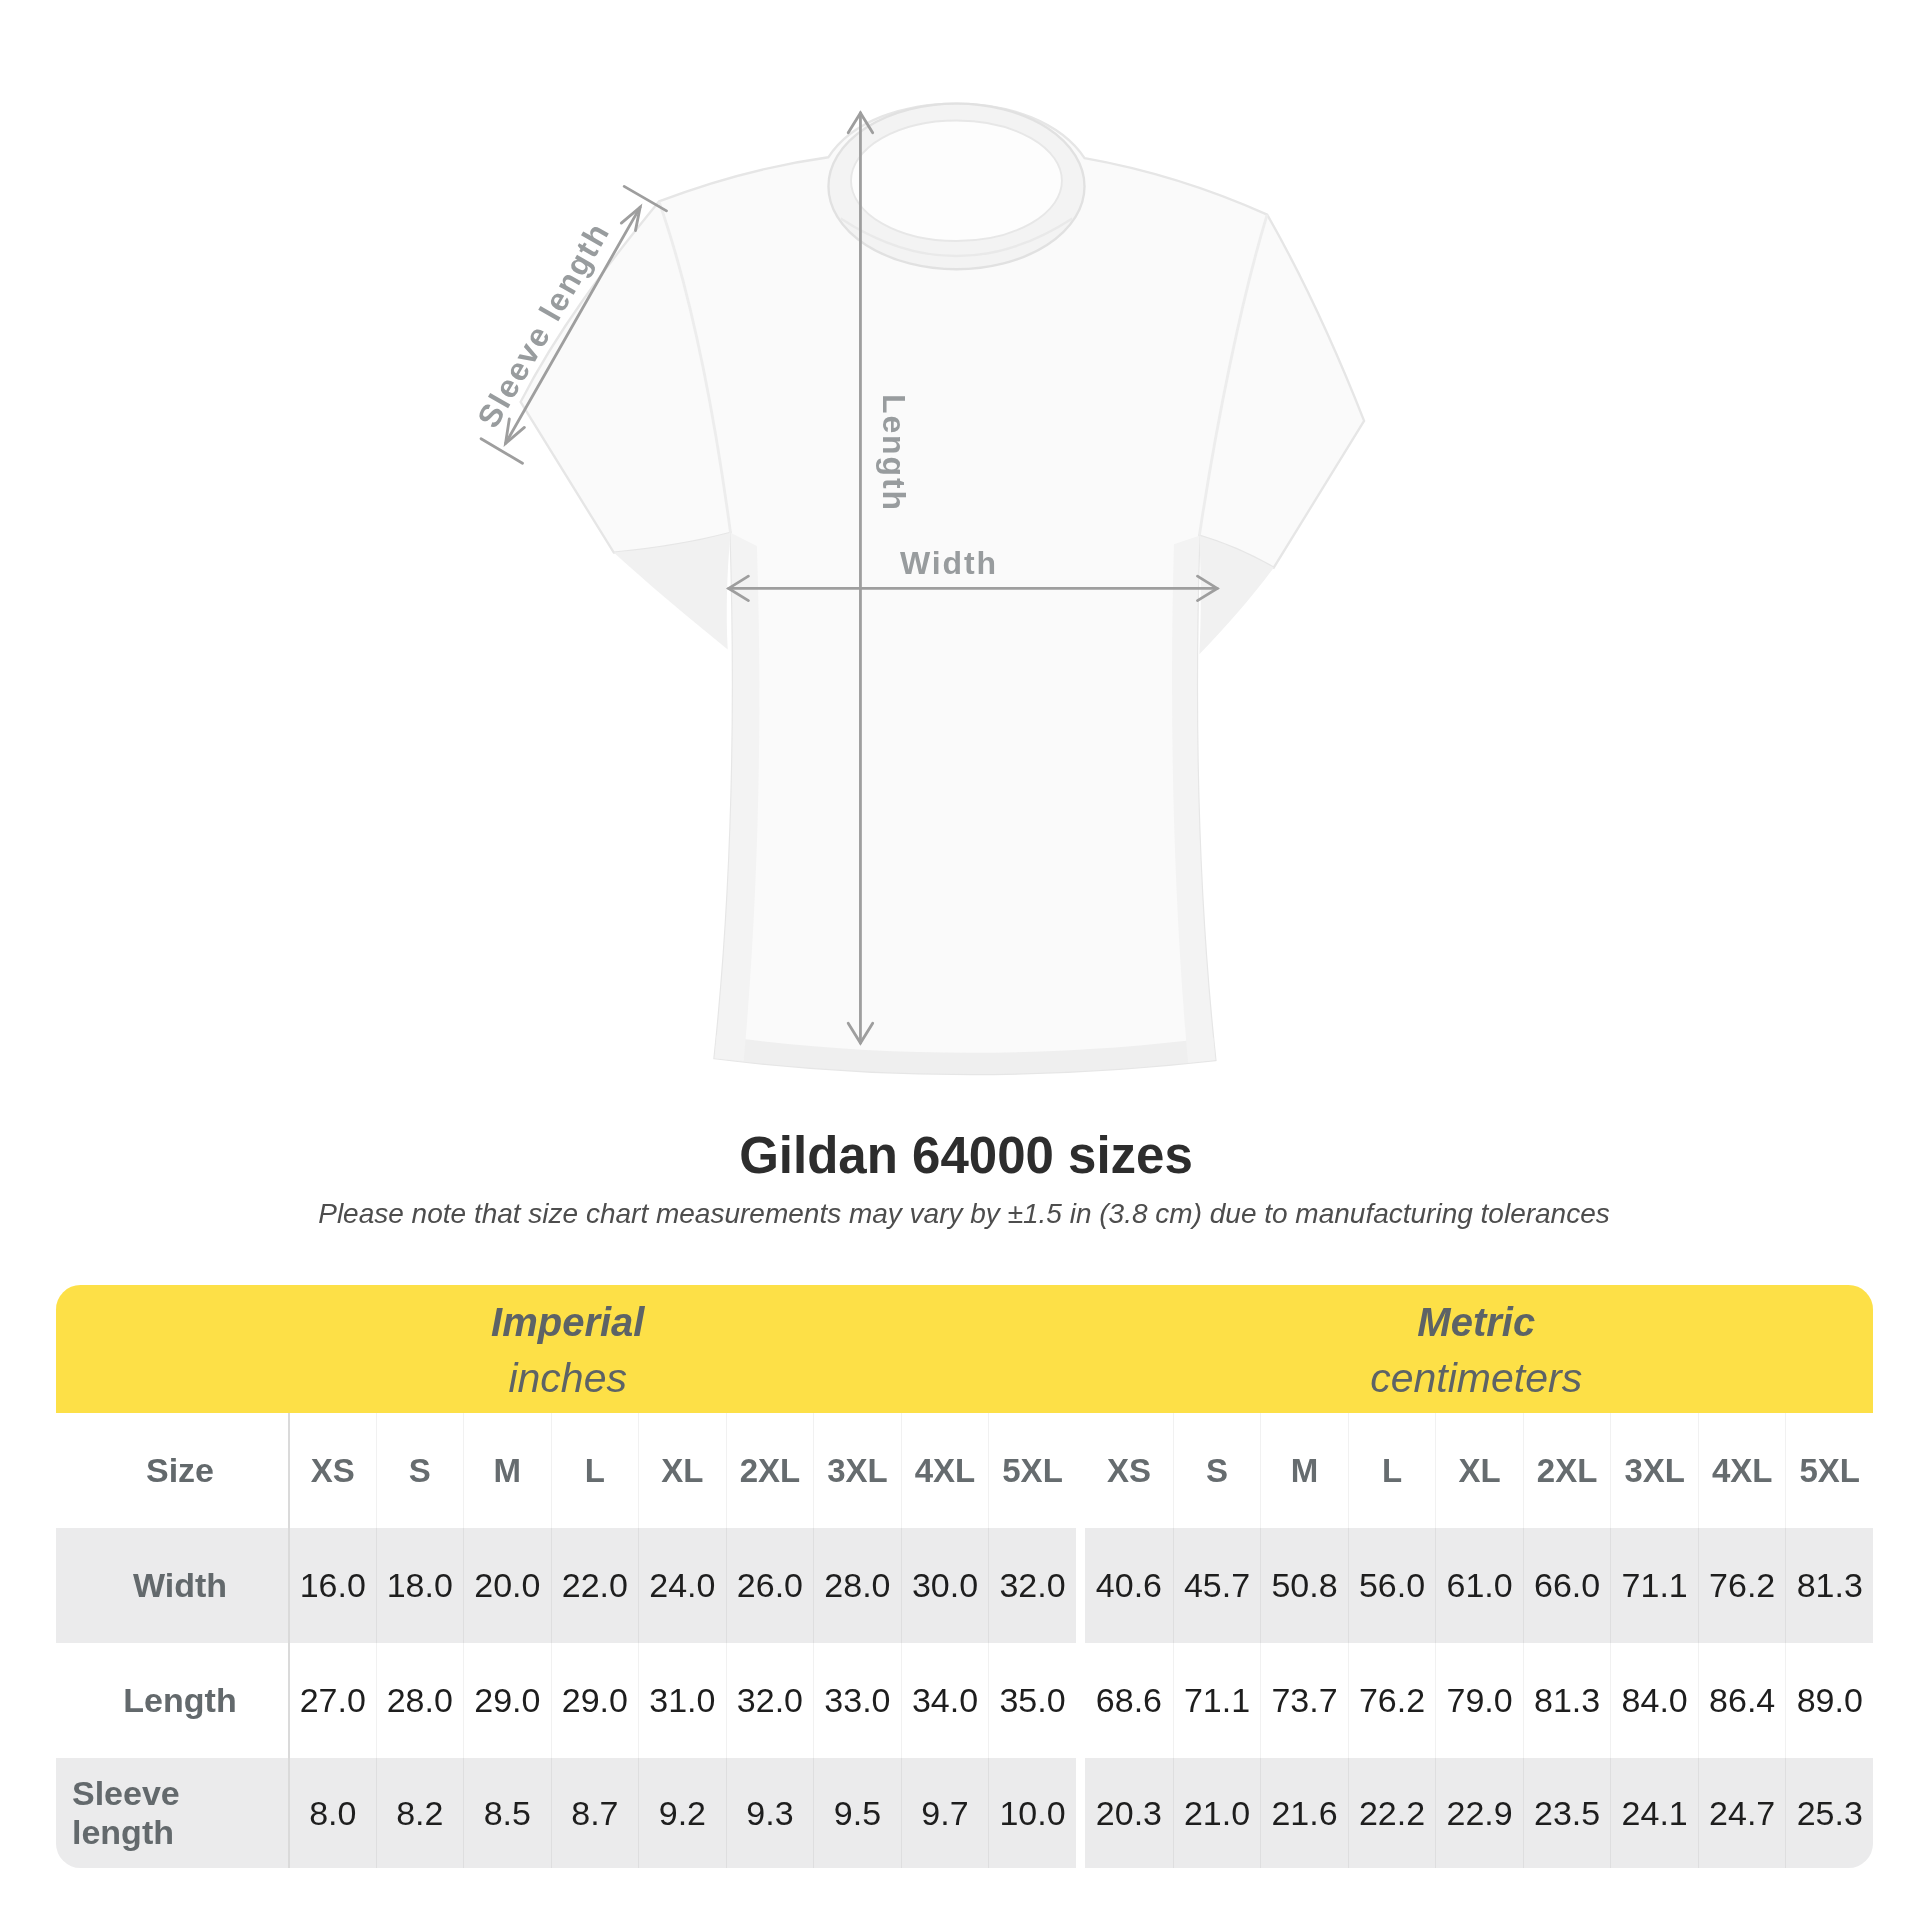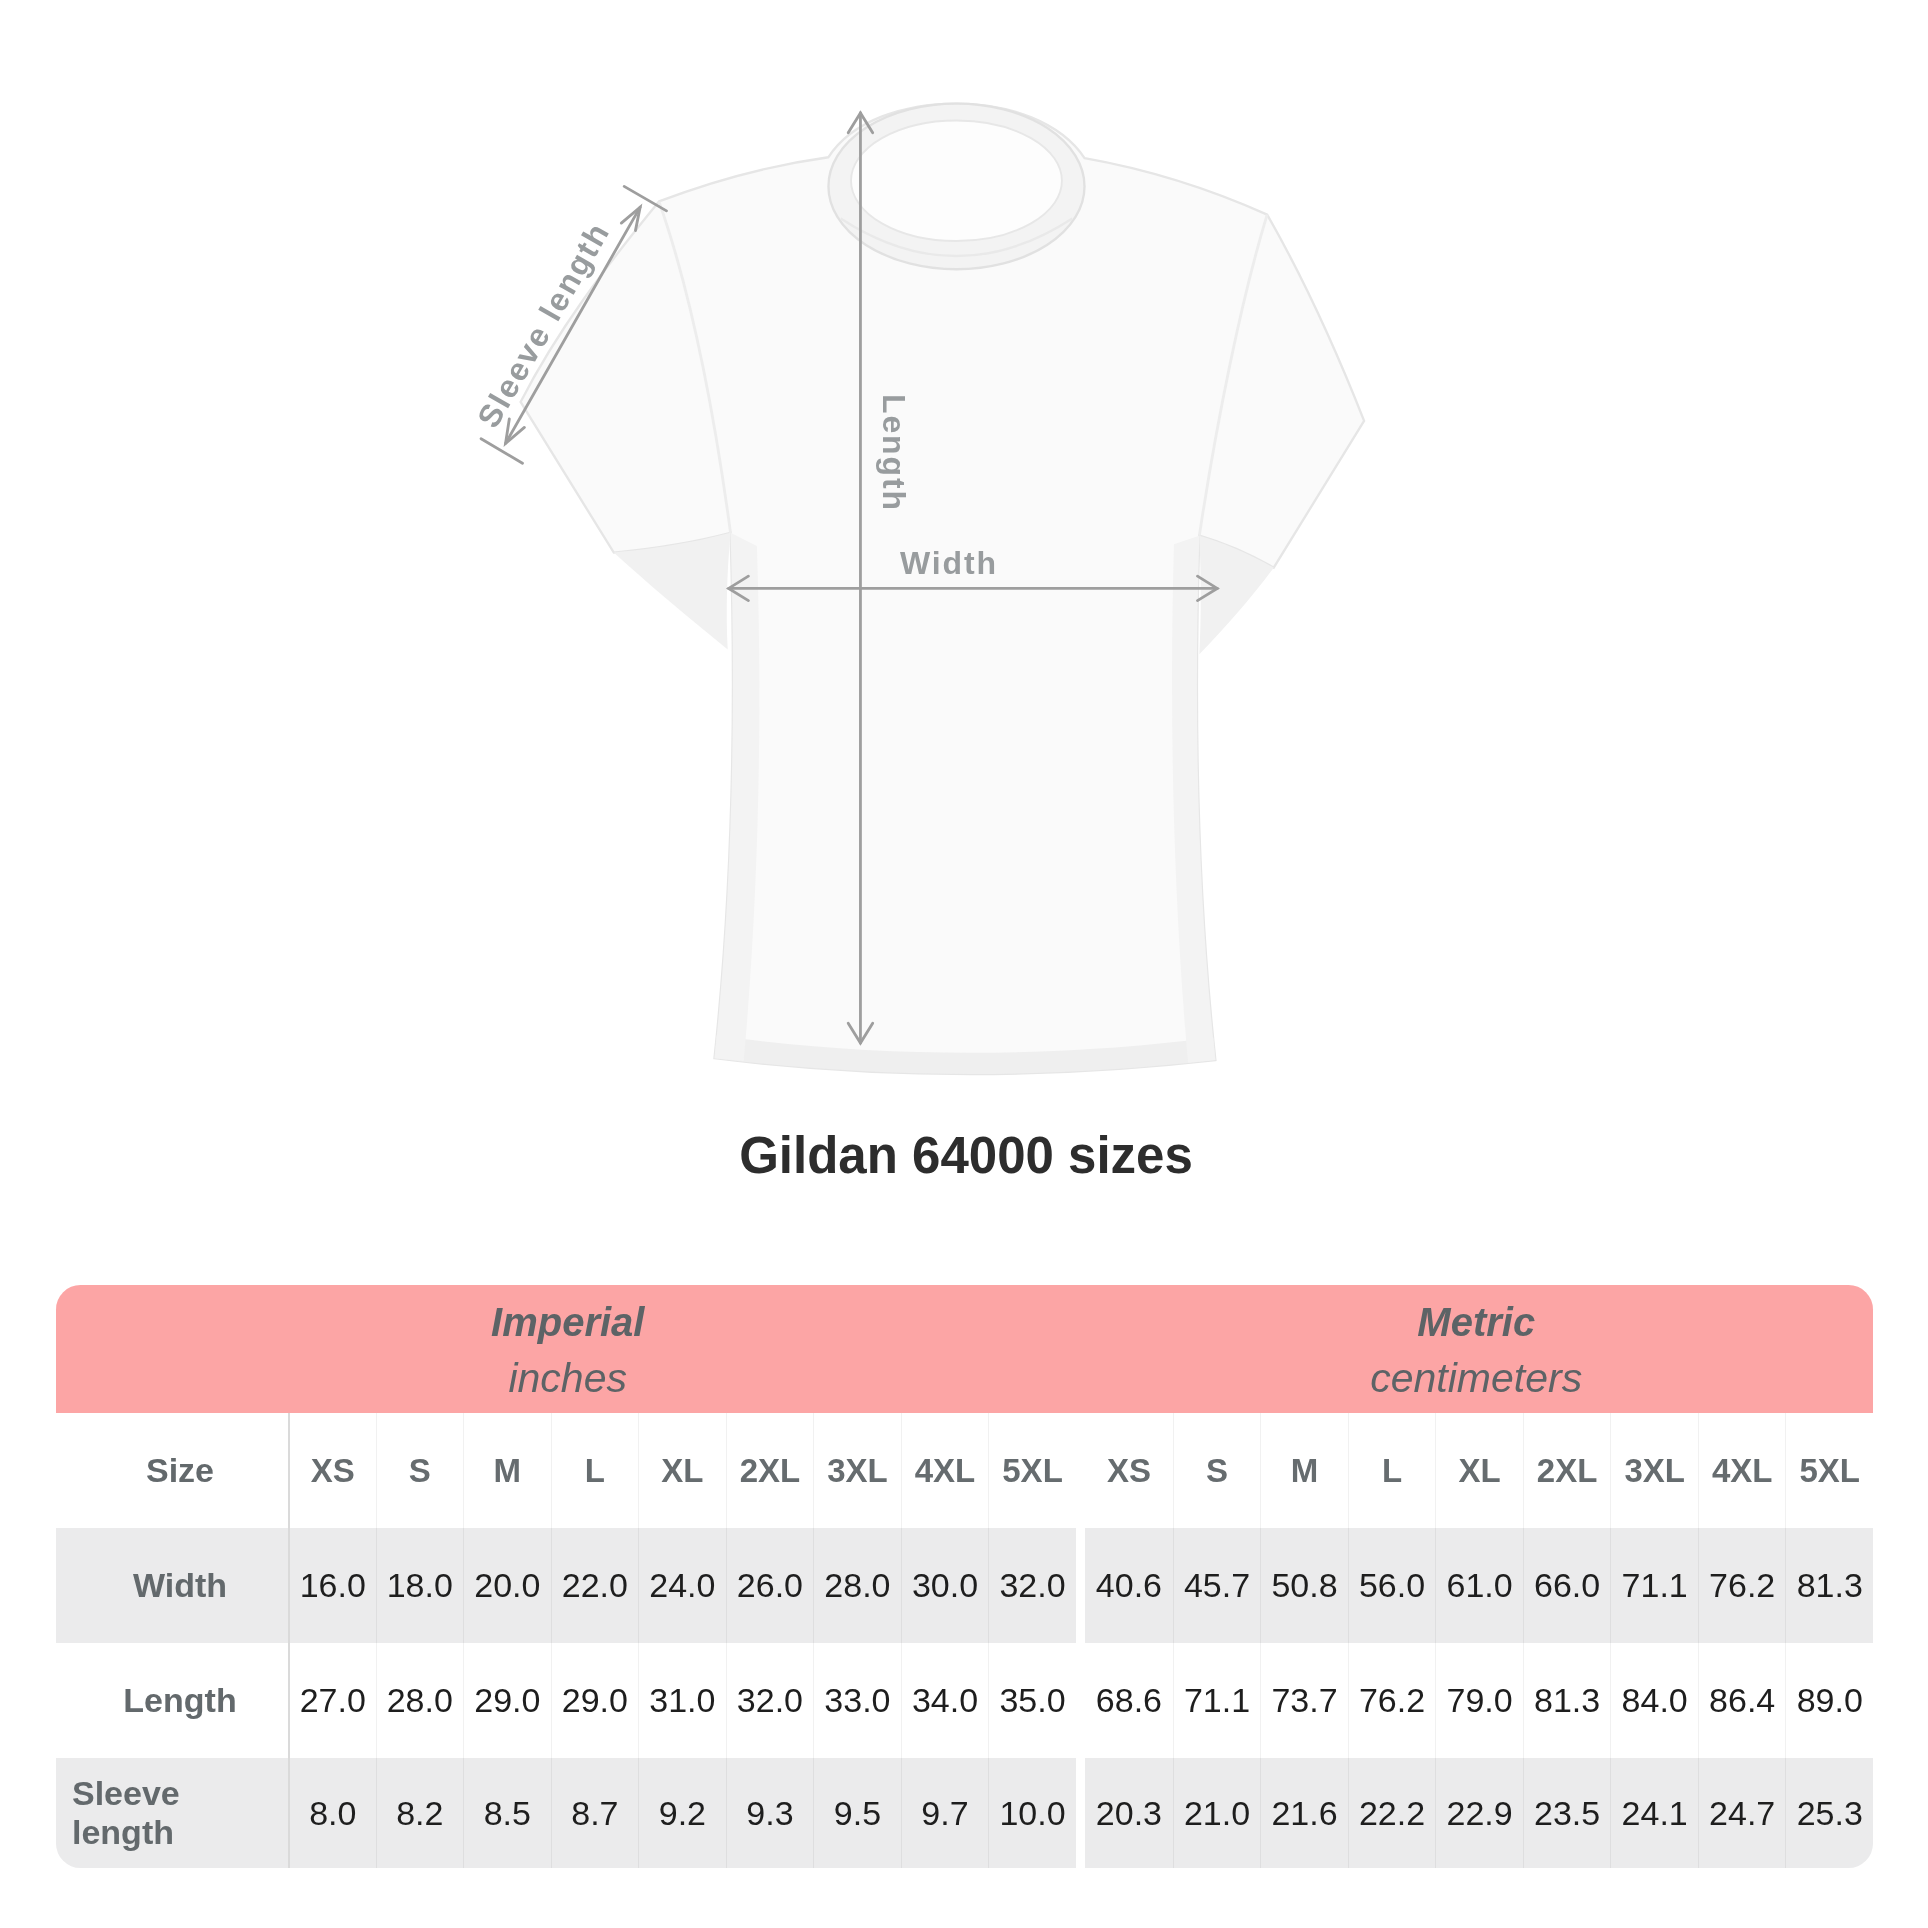--- a/index.html
+++ b/index.html
@@ -53,21 +53,21 @@
 
   
   .size-table {
     position: absolute;
     left: 56px; top: 1285px;
     width: 1817px;
   }
   .band {
     display: flex;
     height: 128px;
-    background: #fca5a5;
+    background: #fde047;
     border-radius: 24.5px 24.5px 0 0;
   }
   .band-cell {
     display: flex;
     flex-direction: column;
     align-items: center;
     justify-content: center;
     gap: 9.4px;
     padding-top: 3.8px;
   }
@@ -170,20 +170,21 @@
         <path d="M 511 466 L 555 492"></path>
       </g>
     </g>
   </svg>
 
   <div class="diag-label sleeve">Sleeve length</div>
   <div class="diag-label length">Length</div>
   <div class="diag-label width">Width</div>
 
   <h1 class="title">Gildan 64000 sizes</h1>
+  <p class="subtitle">Please note that size chart measurements may vary by ±1.5 in (3.8 cm) due to manufacturing tolerances</p>
 
   <div class="size-table">
 
     <div class="band">
       <div class="band-cell imp">
         <div class="band-label">Imperial</div>
         <div class="band-sub">inches</div>
       </div>
       <div class="band-cell met">
         <div class="band-label">Metric</div>

